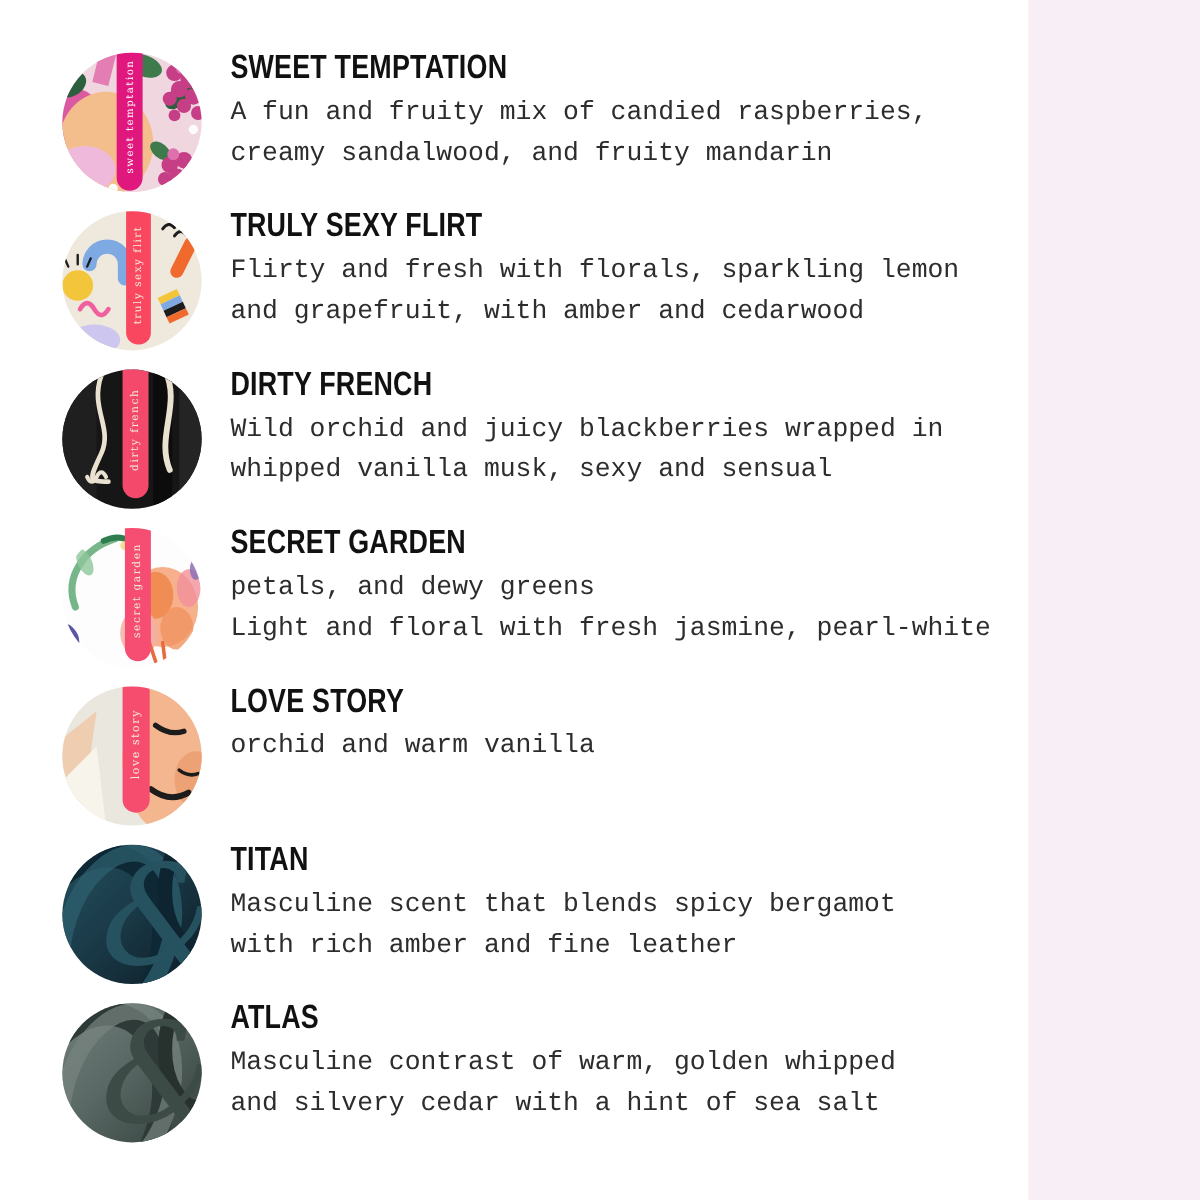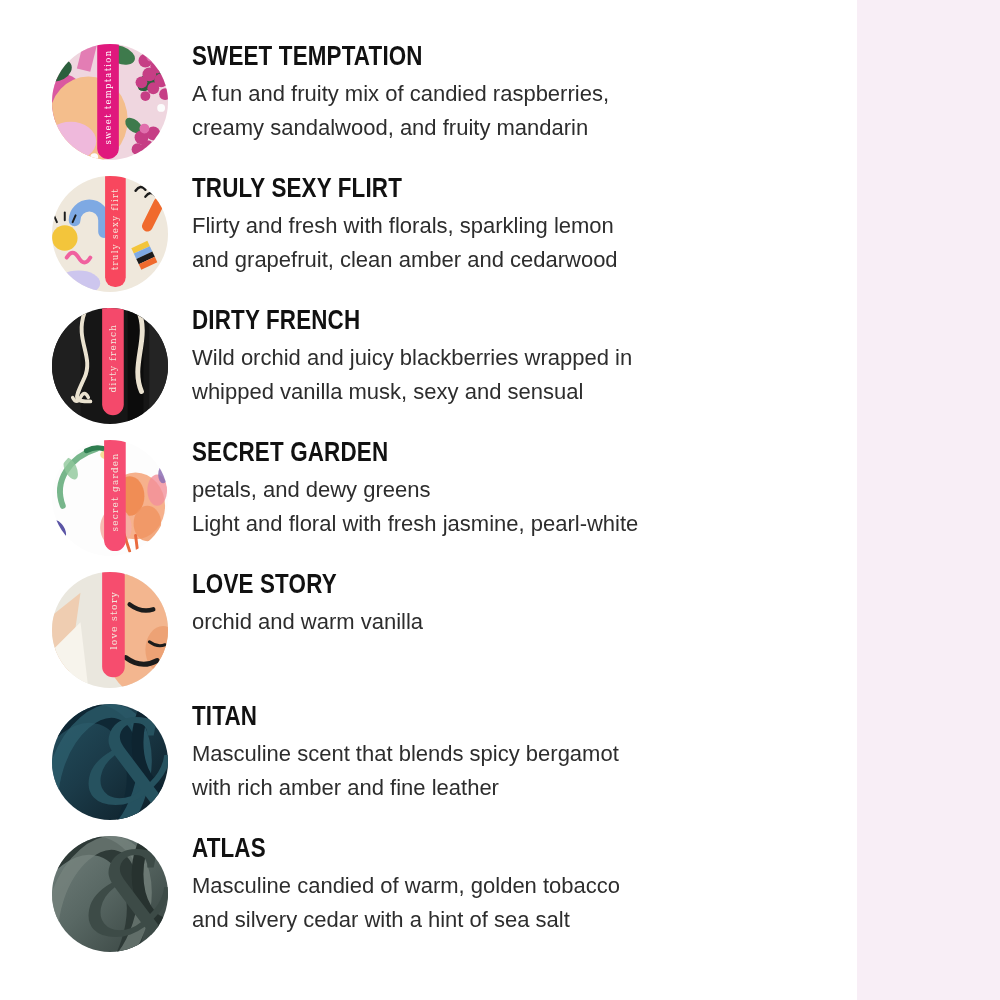--- a/index.html
+++ b/index.html
@@ -5,21 +5,21 @@
   html,body{margin:0;padding:0;}
   body{width:1000px;height:1000px;background:#ffffff;font-family:"Liberation Sans",sans-serif;overflow:hidden;}
   .page{position:relative;width:1000px;height:1000px;background:#ffffff;}
   .sidebar{position:absolute;top:0;right:0;width:143px;height:1000px;}
   .list{position:absolute;left:51px;top:43px;display:flex;flex-direction:column;gap:14px;}
   .item{display:flex;align-items:flex-start;gap:23px;height:118px;}
   .thumb{width:118px;height:118px;flex:0 0 118px;display:block;}
   .text{padding-top:0;}
   .title{font-weight:700;font-size:28px;line-height:30px;color:#111111;letter-spacing:.2px;transform:scaleX(0.8);transform-origin:left center;white-space:nowrap;margin:-2px 0 6px 0;}
   .desc{font-size:22px;line-height:34px;color:#2d2d2d;}
-  .desc div{white-space:nowrap;}
+  .desc div{white-space:nowrap;font-family:Liberation Mono, monospace;}
   .ribbon-label{font-family:"DejaVu Serif",serif;letter-spacing:1.3px;}
 </style>
 </head>
 <body>
 
 <div class="page">
   <div class="sidebar" style="background: rgb(248, 238, 246);"></div>
 
   <div class="list">
 
@@ -103,21 +103,21 @@
           <path d="M92 118 a22 22 0 0 0 20 -14" stroke="#F06A2D" stroke-width="9" fill="none" stroke-linecap="round"></path>
           <circle cx="116" cy="98" r="6" fill="#1c1c1c"></circle>
           <rect x="55" y="-14" width="21" height="128" rx="10" fill="#F8475E"></rect>
           <text class="ribbon-label" transform="rotate(-90 65.5 55)" x="65.5" y="55" text-anchor="middle" dominant-baseline="central" font-size="8.8" fill="#F5EBDD">truly sexy flirt</text>
         </g>
       </svg>
       <div class="text">
         <div class="title">TRULY SEXY FLIRT</div>
         <div class="desc">
           <div>Flirty and fresh with florals, sparkling lemon</div>
-          <div>and grapefruit, clean amber and cedarwood</div>
+          <div>and grapefruit, with amber and cedarwood</div>
         </div>
       </div>
     </div>
 
     <div class="item">
       <svg class="thumb" viewBox="0 0 120 120">
         <defs>
             <clipPath id="cp3">
               <circle cx="60" cy="60" r="59"></circle>
             </clipPath>
@@ -251,20 +251,20 @@
           <rect width="120" height="120" fill="url(#g7)"></rect>
           <ellipse cx="26" cy="92" rx="58" ry="84" fill="none" stroke="#2E3A37" stroke-width="20" transform="rotate(18 26 92)"></ellipse>
           <ellipse cx="48" cy="78" rx="44" ry="72" fill="none" stroke="#77847F" stroke-width="14" opacity=".7" transform="rotate(18 48 78)"></ellipse>
           <ellipse cx="118" cy="40" rx="30" ry="50" fill="none" stroke="#27322F" stroke-width="12"></ellipse>
           <text x="86" y="102" text-anchor="middle" font-family="DejaVu Serif, serif" font-style="italic" font-size="118" fill="#3D4B47">&amp;</text>
         </g>
       </svg>
       <div class="text">
         <div class="title">ATLAS</div>
         <div class="desc">
-          <div>Masculine candied of warm, golden tobacco</div>
+          <div>Masculine contrast of warm, golden whipped</div>
           <div>and silvery cedar with a hint of sea salt</div>
         </div>
       </div>
     </div>
 
   </div>
 </div>
 
 </body></html>

